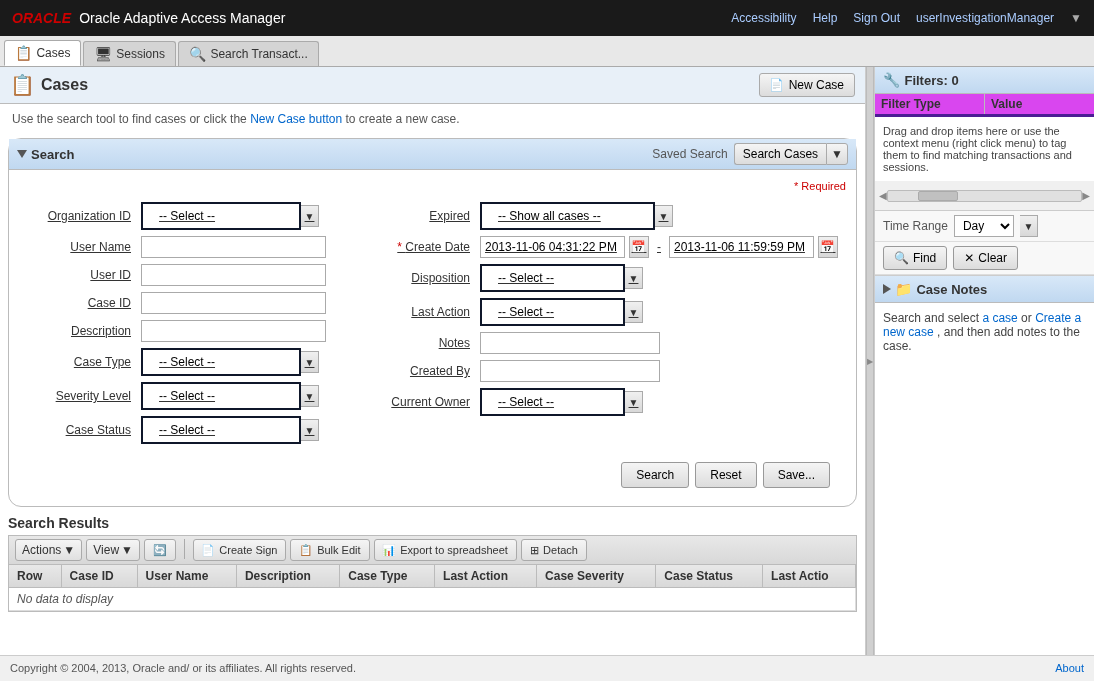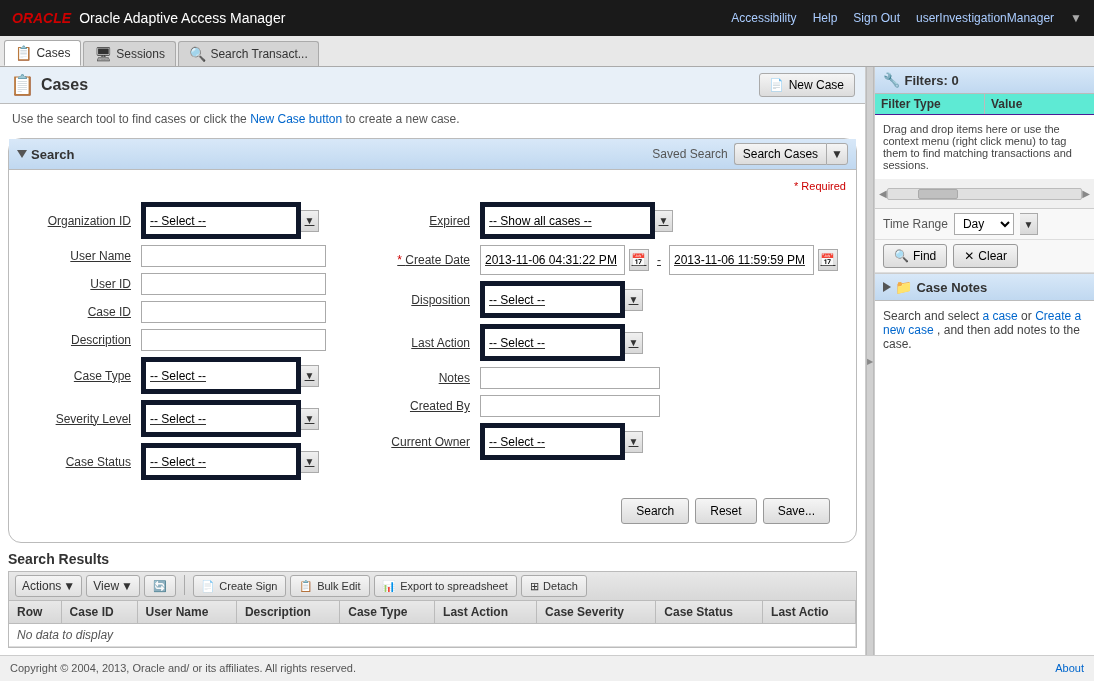--- a/index.html
+++ b/index.html
@@ -165,24 +165,24 @@
       font-size: 12px;
       padding: 2px 4px;
       background: white;
     }
     .form-input-wide { width: 185px; }
     .form-select-group {
       display: flex;
       align-items: center;
     }
     .form-select {
-      height: 37px;
-      border: 5px solid #0f172a;
-      font-size: 12px;
-      padding: 2px 4px;
+      height: 28px;
+      border: 2px solid #0f172a;
+      font-size: 12px;
+      padding: 2px 16px;
       background: white;
       appearance: none;
     }
     .select-wide { width: 160px; }
     .select-medium { width: 145px; }
     .select-btn {
       height: 22px;
       background: linear-gradient(to bottom, #f0f0f0, #d8d8d8);
       border: 1px solid #aaa;
       border-left: none;
@@ -192,21 +192,21 @@
       align-items: center;
       justify-content: center;
       font-size: 10px;
     }
     .date-field-group { display: flex; align-items: center; gap: 4px; }
     .date-input {
       width: 145px;
       height: 22px;
       border: 1px solid #aaa;
       font-size: 12px;
-      padding: 14px 4px;
+      padding: 6px 4px;
       background: white;
     }
     .cal-btn {
       width: 20px;
       height: 22px;
       background: linear-gradient(to bottom, #f0f0f0, #d8d8d8);
       border: 1px solid #aaa;
       cursor: pointer;
       display: flex;
       align-items: center;
@@ -320,22 +320,22 @@
       background: linear-gradient(to bottom, #d8e8f8, #c0d8f0);
       padding: 5px 8px;
       display: flex;
       align-items: center;
       gap: 4px;
       border-bottom: 1px solid #bbb;
     }
     #filters-title { font-weight: bold; font-size: 13px; }
     #filters-table-header {
       display: flex;
-      background: #5eead4;
-      border-bottom: 1px solid #4c1d95;
+      background: #d946ef;
+      border-bottom: 3px solid #4c1d95;
       font-weight: bold;
       font-size: 12px;
     }
     #filters-table-header .col-filter-type { flex: 1; padding: 3px 6px; border-right: 1px solid #bbb; }
     #filters-table-header .col-value { flex: 1; padding: 3px 6px; }
     #filters-desc {
       padding: 8px;
       font-size: 11px;
       color: #444;
       background: white;

